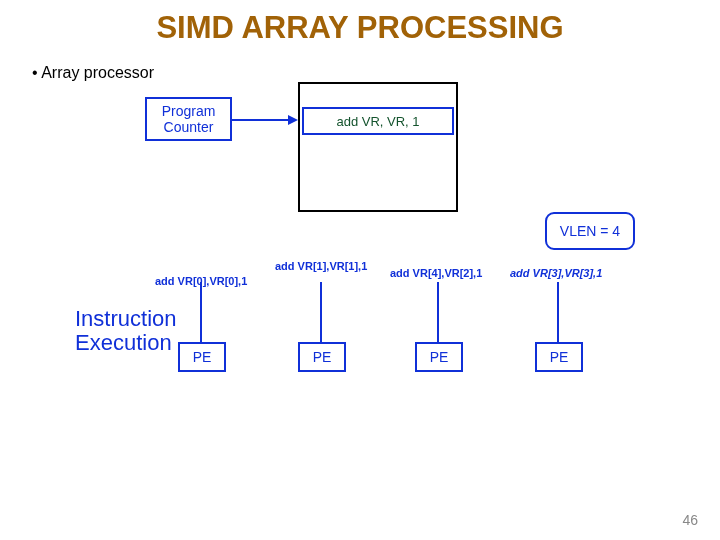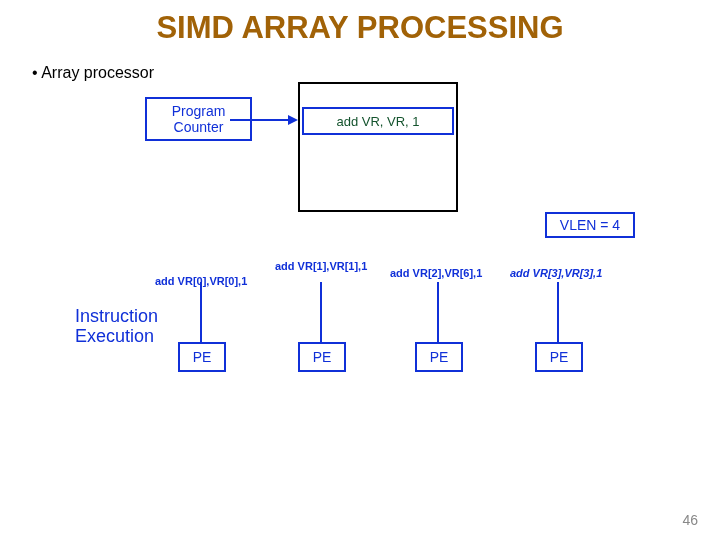--- a/index.html
+++ b/index.html
@@ -56,21 +56,21 @@
     font-size: 13px;
     display: flex;
     align-items: center;
     justify-content: center;
     box-sizing: border-box;
     padding: 12px 4px;
   }
   .label {
     position: absolute;
     color: #1030d8;
-    font-size: 18px;
+    font-size: 22px;
   }
   .small-label {
     position: absolute;
     color: #1030d8;
     font-size: 11px;
     font-weight: bold;
   }
   .vline {
     position: absolute;
     width: 2px;
@@ -85,46 +85,46 @@
   }
 </style>
 </head>
 <body>
 
 <div class="title">SIMD ARRAY PROCESSING</div>
 <div class="bullet">• <span>Array processor</span></div>
 
 <div class="diagram">
 
-  <div class="box" style="left:145px; top:15px; width:107px; height:44px; white-space:pre-line;">Program
+  <div class="box" style="left:145px; top:15px; width:87px; height:44px; white-space:pre-line;">Program
 Counter</div>
 
   <svg style="position:absolute; left:230px; top:30px; width:70px; height:20px;">
     <line x1="0" y1="8" x2="58" y2="8" stroke="#1030d8" stroke-width="2"></line>
     <polygon points="58,3 68,8 58,13" fill="#1030d8"></polygon>
   </svg>
 
   <div class="memory-box" style="left:298px; top:0px; width:160px; height:130px;"></div>
 
   <div class="instr-box" style="left:302px; top:25px; width:152px; height:24px;">add  VR, VR, 1</div>
 
-  <div class="box" style="left:545px; top:130px; width:90px; height:26px;">VLEN = 4</div>
+  <div class="box" style="left:545px; top:130px; width:90px; height:38px;border-radius:9px;">VLEN = 4</div>
 
   <div class="label" style="left:75px; top:225px; white-space:pre-line; line-height:1.1;">Instruction
 Execution</div>
 
   <div class="small-label" style="left:155px; top:193px;">add VR[0],VR[0],1</div>
   <div class="vline" style="left:200px; top:200px; height:60px;"></div>
   <div class="box" style="left:178px; top:260px; width:48px; height:30px;">PE</div>
 
   <div class="small-label" style="left:275px; top:178px;">add VR[1],VR[1],1</div>
   <div class="vline" style="left:320px; top:200px; height:60px;"></div>
   <div class="box" style="left:298px; top:260px; width:48px; height:30px;">PE</div>
 
-  <div class="small-label" style="left:390px; top:185px;">add VR[2],VR[6],1</div>
+  <div class="small-label" style="left:390px; top:185px;">add VR[4],VR[2],1</div>
   <div class="vline" style="left:437px; top:200px; height:60px;"></div>
   <div class="box" style="left:415px; top:260px; width:48px; height:30px;">PE</div>
 
   <div class="small-label" style="left:510px; top:185px;font-style:italic;">add VR[3],VR[3],1</div>
   <div class="vline" style="left:557px; top:200px; height:60px;"></div>
   <div class="box" style="left:535px; top:260px; width:48px; height:30px;">PE</div>
 
 </div>
 
 <div class="pagenum">46</div>

